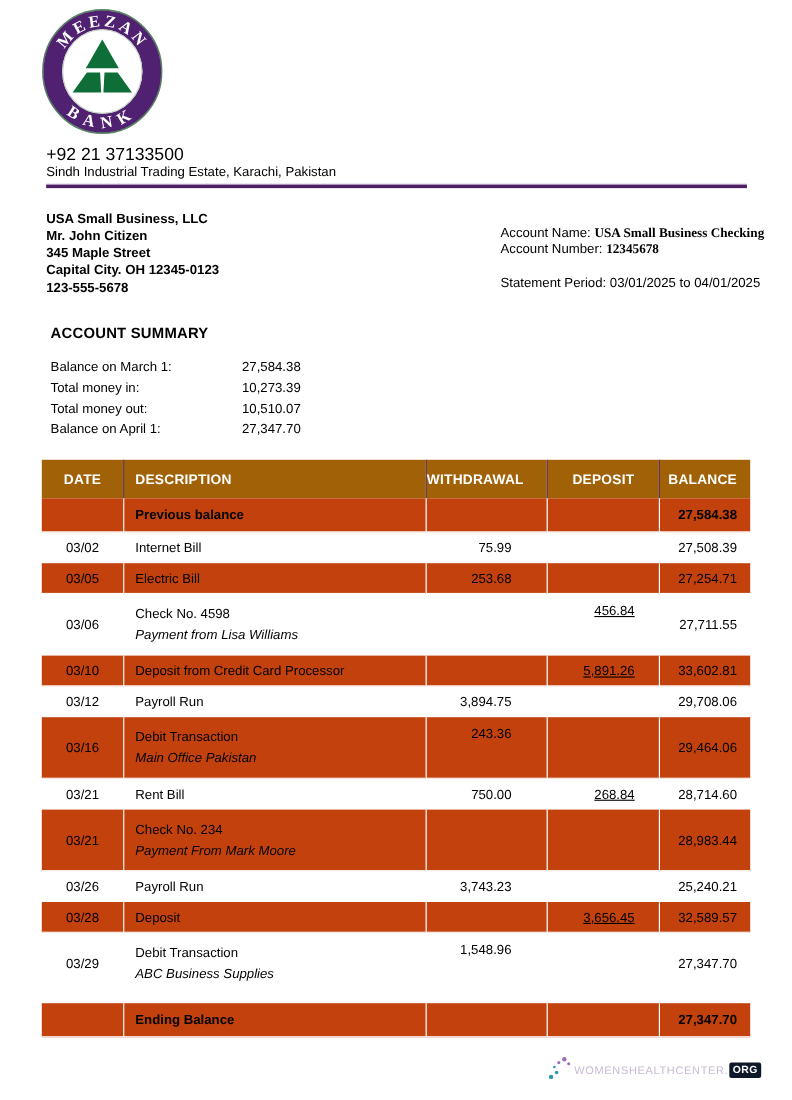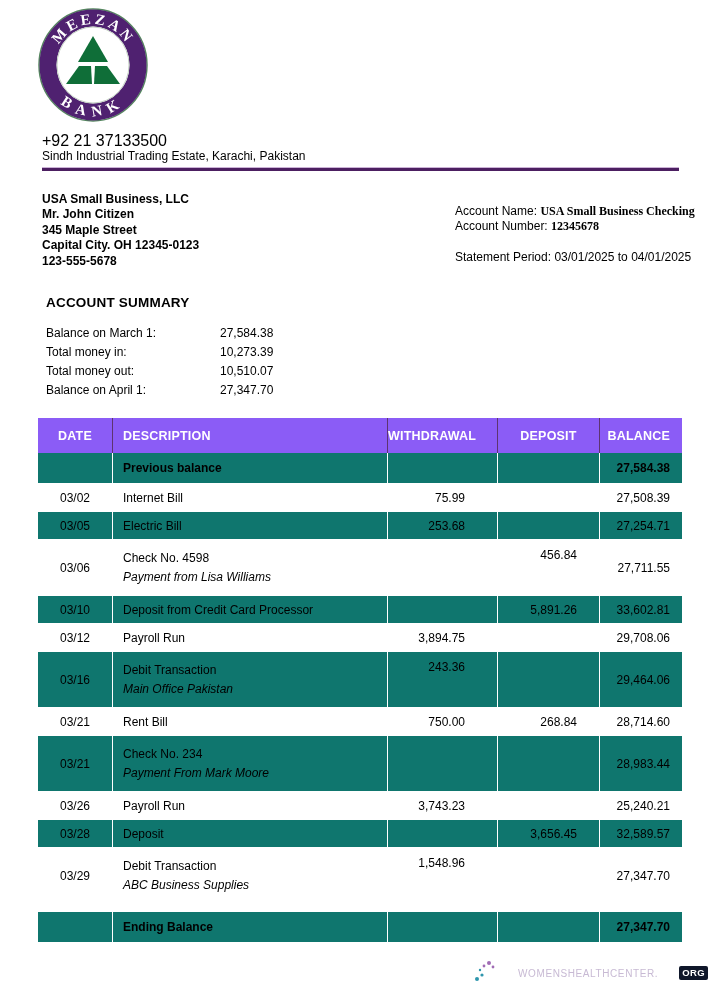--- a/index.html
+++ b/index.html
@@ -43,56 +43,56 @@
   .summary-row { display: flex; height: 19.2px; align-items: center; }
   .summary-row .lbl { width: 174px; }
 
   
   .txn-table {
     position: absolute; left: 38px; top: 418px; width: 644px;
     border-collapse: separate; border-spacing: 0;
     table-layout: fixed; font-size: 12px;
   }
   .txn-table th {
-    background: #8b5cf6; color: #fff; font-weight: bold;
+    background: #a16207; color: #fff; font-weight: bold;
     font-size: 12.5px; height: 35px; letter-spacing: 0.2px;
     border-left: 1px solid #5d3470; padding: 0;
   }
   .txn-table th:first-child { border-left: none; }
   .txn-table th.h-date { text-align: center; }
   .txn-table th.h-desc { text-align: left; padding-left: 10px; }
   .txn-table th.h-wd   { text-align: left; padding-right: 10px; }
   .txn-table th.h-dep  { text-align: center; }
   .txn-table th.h-bal  { text-align: right; padding-right: 12px; }
 
   .txn-table td {
     height: 27px; padding: 0; vertical-align: middle;
     border-bottom: 1px solid #fff; border-left: 1px solid #fff;
     background: #fff;
   }
   .txn-table td:first-child { border-left: none; }
-  .txn-table tr.shaded td { background: #0f766e; }
+  .txn-table tr.shaded td { background: #c2410c; }
   .txn-table td.td-date { text-align: center; }
   .txn-table td.td-desc { padding-left: 10px; }
   .txn-table td.td-wd   { text-align: right; padding-right: 32px; }
-  .txn-table td.td-dep  { text-align: right; padding-right: 22px; }
+  .txn-table td.td-dep  { text-align: right; padding-right: 22px; text-decoration: underline; }
   .txn-table td.td-bal  { text-align: right; padding-right: 12px; }
   .txn-table tr.bold-row td { height: 30px; }
   .txn-table tr.bold-row .d1, .txn-table tr.bold-row .td-bal { font-weight: bold; }
   .txn-table tr.two-line td { height: 47px; }
   .txn-table tr.two-line td.td-wd,
   .txn-table tr.two-line td.td-dep { vertical-align: top; padding-top: 8px; }
   .txn-table .d1 { line-height: 16px; }
   .txn-table .d2 { line-height: 16px; font-style: italic; margin-top: 3px; }
   .txn-table td.spacer { height: 8px; background: #fff; border: none; }
 
   
   .footer-mark {
-    position: absolute; right: 12px; bottom: 12px;
-    display: flex; align-items: center; gap: 20px;
+    position: absolute; right: 28px; bottom: 12px;
+    display: flex; align-items: center; gap: 0;
   }
   .footer-mark .wm-text {
     color: #c8bad4; font-size: 10px; letter-spacing: 0.6px;
   }
   .footer-mark .wm-org {
     background: #0f172a; color: #fff; font-size: 9.5px; font-weight: bold;
     padding: 1px 3px 2px 3px; border-radius: 2px; letter-spacing: 0.4px;
     margin-left: 1px;
   }
   .dots-icon { margin-right: 2px; margin-bottom: 6px; }

